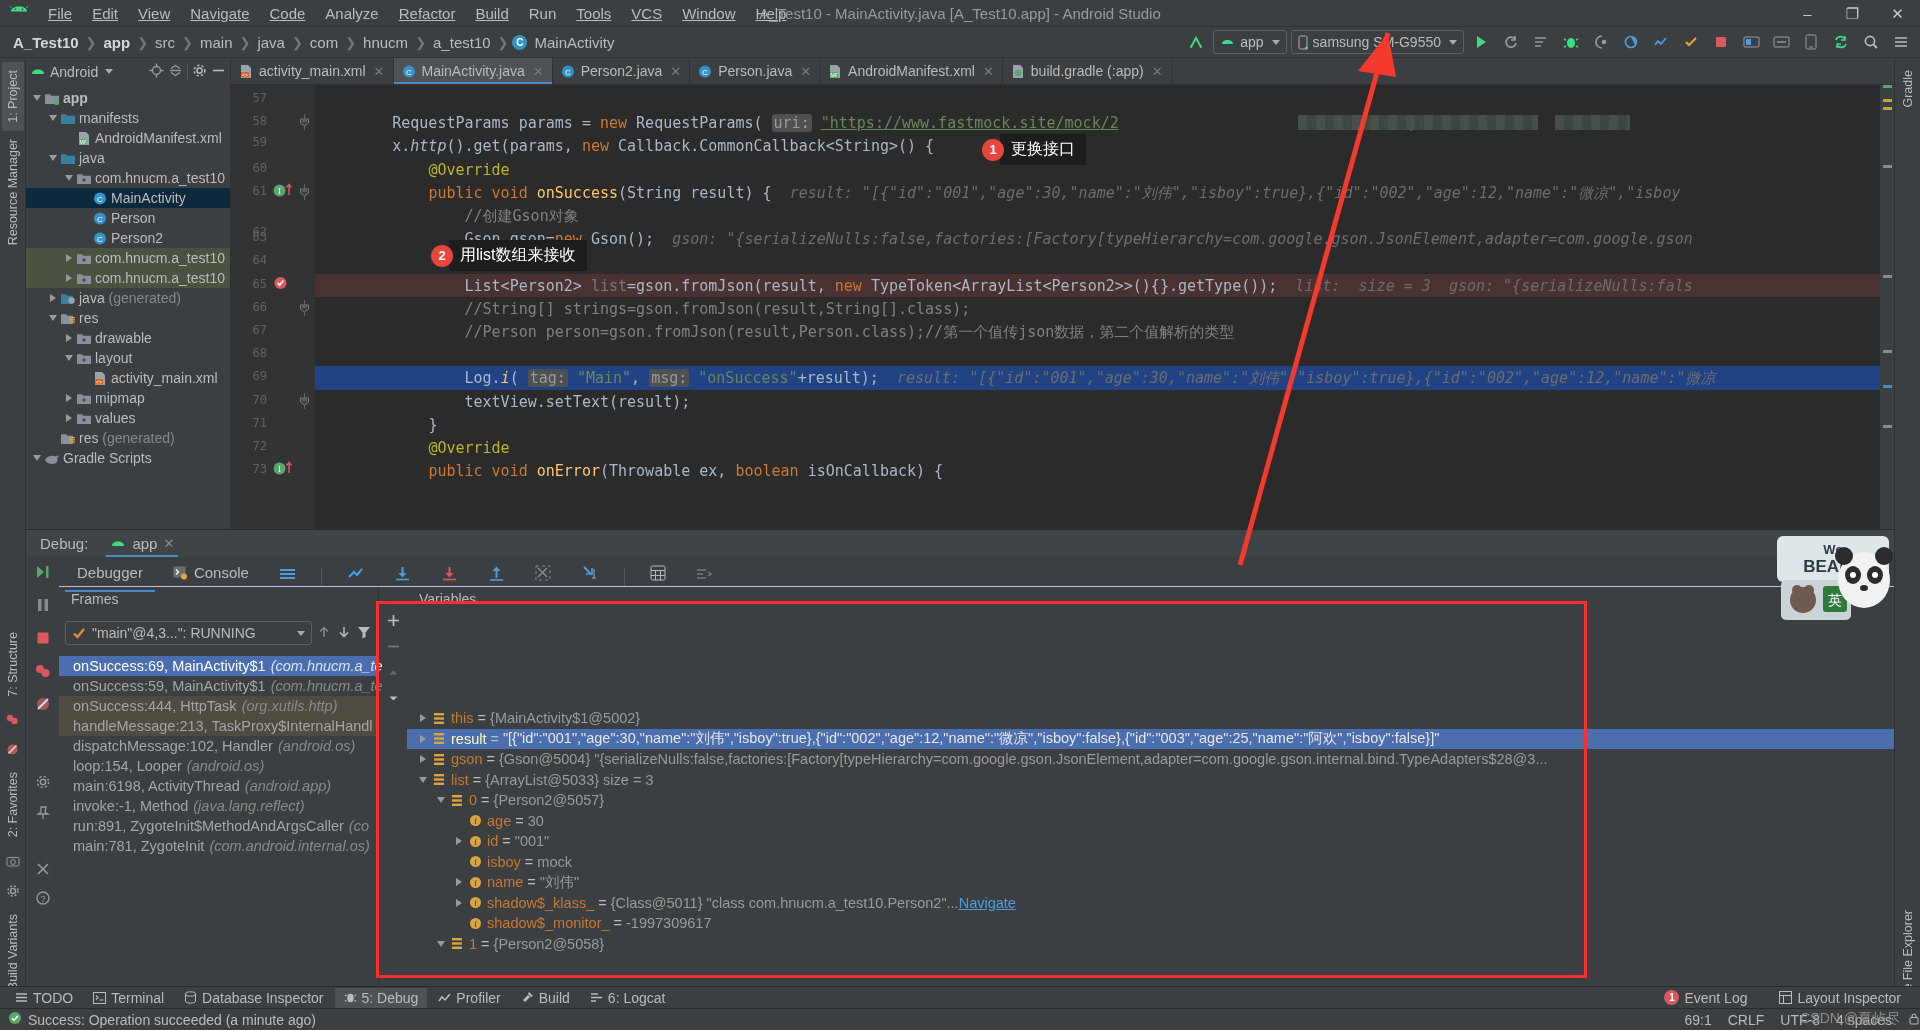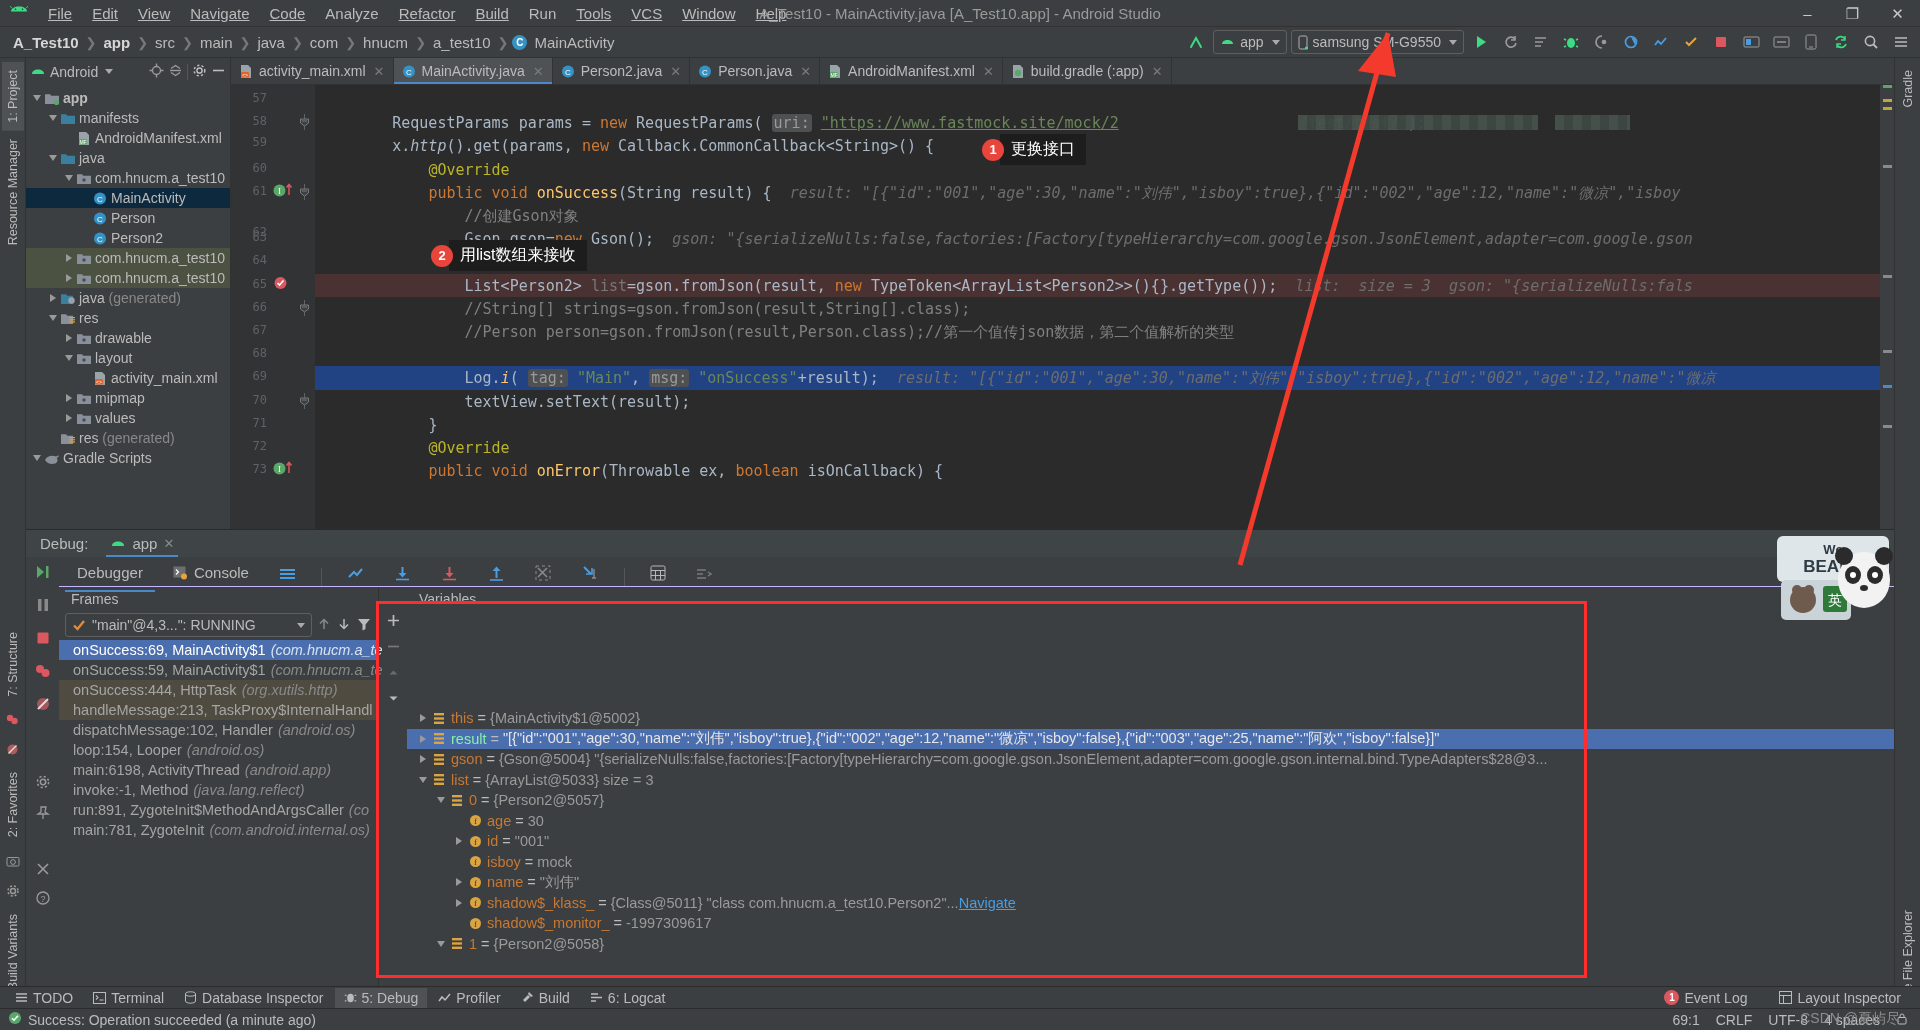--- a/index.html
+++ b/index.html
@@ -112,55 +112,55 @@
 
   #dbgmain { flex:1; display:flex; min-height:0;}
   #dbgstrip { width:33px; flex:0 0 33px; background:#3c3f41; display:flex;flex-direction:column;align-items:center; padding-top:6px; gap:12px;}
   #dbgcontent { flex:1; display:flex; flex-direction:column; min-width:0;}
   #dbgtoolbar { height:30px; display:flex; align-items:flex-end; gap:6px; padding-left:6px; border-bottom:1px solid #c4b5fd;}
   .dtab { font-size:15px; padding:5px 12px; color:#bbb; display:flex;align-items:center;gap:6px; position:relative;}
   .dtab.active::after{content:"";position:absolute;left:0;right:0;bottom:-6px;height:2px;background:#4a88c7;}
   .tsep{width:1px;height:18px;background:#555;margin:0 7px;}
 
   #dbgsplit{flex:1; display:flex; min-height:0;}
-  #framespane{ width:320px; flex:0 0 320px; display:flex;flex-direction:column; border-right:1px solid #323232;}
+  #framespane{ width:320px; flex:0 0 320px; display:flex;flex-direction:column; border-right:1px solid #323232;gap:8px;}
   .panehdr{ height:23px; display:flex;align-items:center;padding-left:12px; font-size:14px; color:#bbb;}
   #framestool{height:30px;display:flex;align-items:center;gap:4px;padding:0 6px;}
   .threadsel{flex:1; height:24px;border:1px solid #5e6060;border-radius:3px;display:flex;align-items:center;gap:6px;padding:0 6px;font-size:14px;background:#3c3f41;}
   .framerow{ height:20px; display:flex;align-items:center; padding-left:14px; font-size:14.5px; white-space:nowrap; color:#a5a5a5;}
   .framerow.sel{background:#4b6eaf;color:#fff;}
   .framerow.yellow{background:#4f4b41;}
   .framerow .pkg{ color:#8a8a8a; font-style:italic; margin-left:5px;}
   .framerow.sel .pkg{ color:#d6e2f0;}
 
   #varspane{flex:1;display:flex;flex-direction:column;min-width:0;position:relative;}
   #varstool{width:28px;flex:0 0 28px;}
   .varrow{height:20.5px;display:flex;align-items:center;white-space:nowrap;font-size:14.5px;}
   .varrow.sel{background:#4b6eaf;}
   .vtw{width:16px;flex:0 0 16px;display:flex;align-items:center;justify-content:center;}
   .vicn{width:16px;flex:0 0 16px;display:flex;align-items:center;justify-content:center;margin-right:4px;}
   .vname{color:#c77832;}
-  .varrow.sel .vname{color:#86efac;}
+  .varrow.sel .vname{color:#fef9c3;}
   .veq{color:#bbb;margin:0 4px;}
   .vval{color:#9a9a9a;}
   .varrow.sel .vval{color:#e6e6e6;}
   .vlink{color:#4a9de0;text-decoration:underline;}
 
   
   #redbox{position:absolute;border:3px solid #ff2d2d;pointer-events:none;}
 
   
   #bottombar{position:absolute;left:0;right:0;bottom:22px;height:22px;background:#3c3f41;display:flex;align-items:center;padding-left:6px;gap:2px;font-size:14px;border-top:1px solid #2b2b2b;}
   .bbtn{display:flex;align-items:center;gap:5px;padding:2px 9px;color:#bbb;}
   .bbtn.active{background:#4e5254;}
   #bottombar .right{margin-left:auto;display:flex;align-items:center;gap:14px;padding-right:10px;}
   .badge{display:inline-flex;align-items:center;justify-content:center;width:15px;height:15px;border-radius:50%;background:#db5860;color:#fff;font-size:10px;font-weight:bold;}
 
   #statusbar{position:absolute;left:0;right:0;bottom:0;height:22px;background:#3c3f41;display:flex;align-items:center;padding-left:8px;font-size:14px;gap:6px;border-top:1px solid #2b2b2b;}
-  #statusbar .right{margin-left:auto;display:flex;align-items:center;gap:16px;padding-right:12px;}
+  #statusbar .right{margin-left:auto;display:flex;align-items:center;gap:16px;padding-right:0;}
 
   
   .callout{position:absolute;display:flex;align-items:center;z-index:60;}
   .callout .num{width:22px;height:22px;border-radius:50%;background:#e8453c;color:#fff;display:flex;align-items:center;justify-content:center;font-size:13px;font-weight:bold;z-index:2;}
   .callout .bubble{background:#1d1d1d;color:#fff;font-size:16px;padding:5px 11px;margin-left:-4px;}
   #arrow{position:absolute;z-index:55;pointer-events:none;}
 
   
   #sticker{position:absolute;right:28px;top:530px;width:115px;height:95px;z-index:40;}
   #panda{position:absolute;right:24px;top:540px;z-index:41;}

